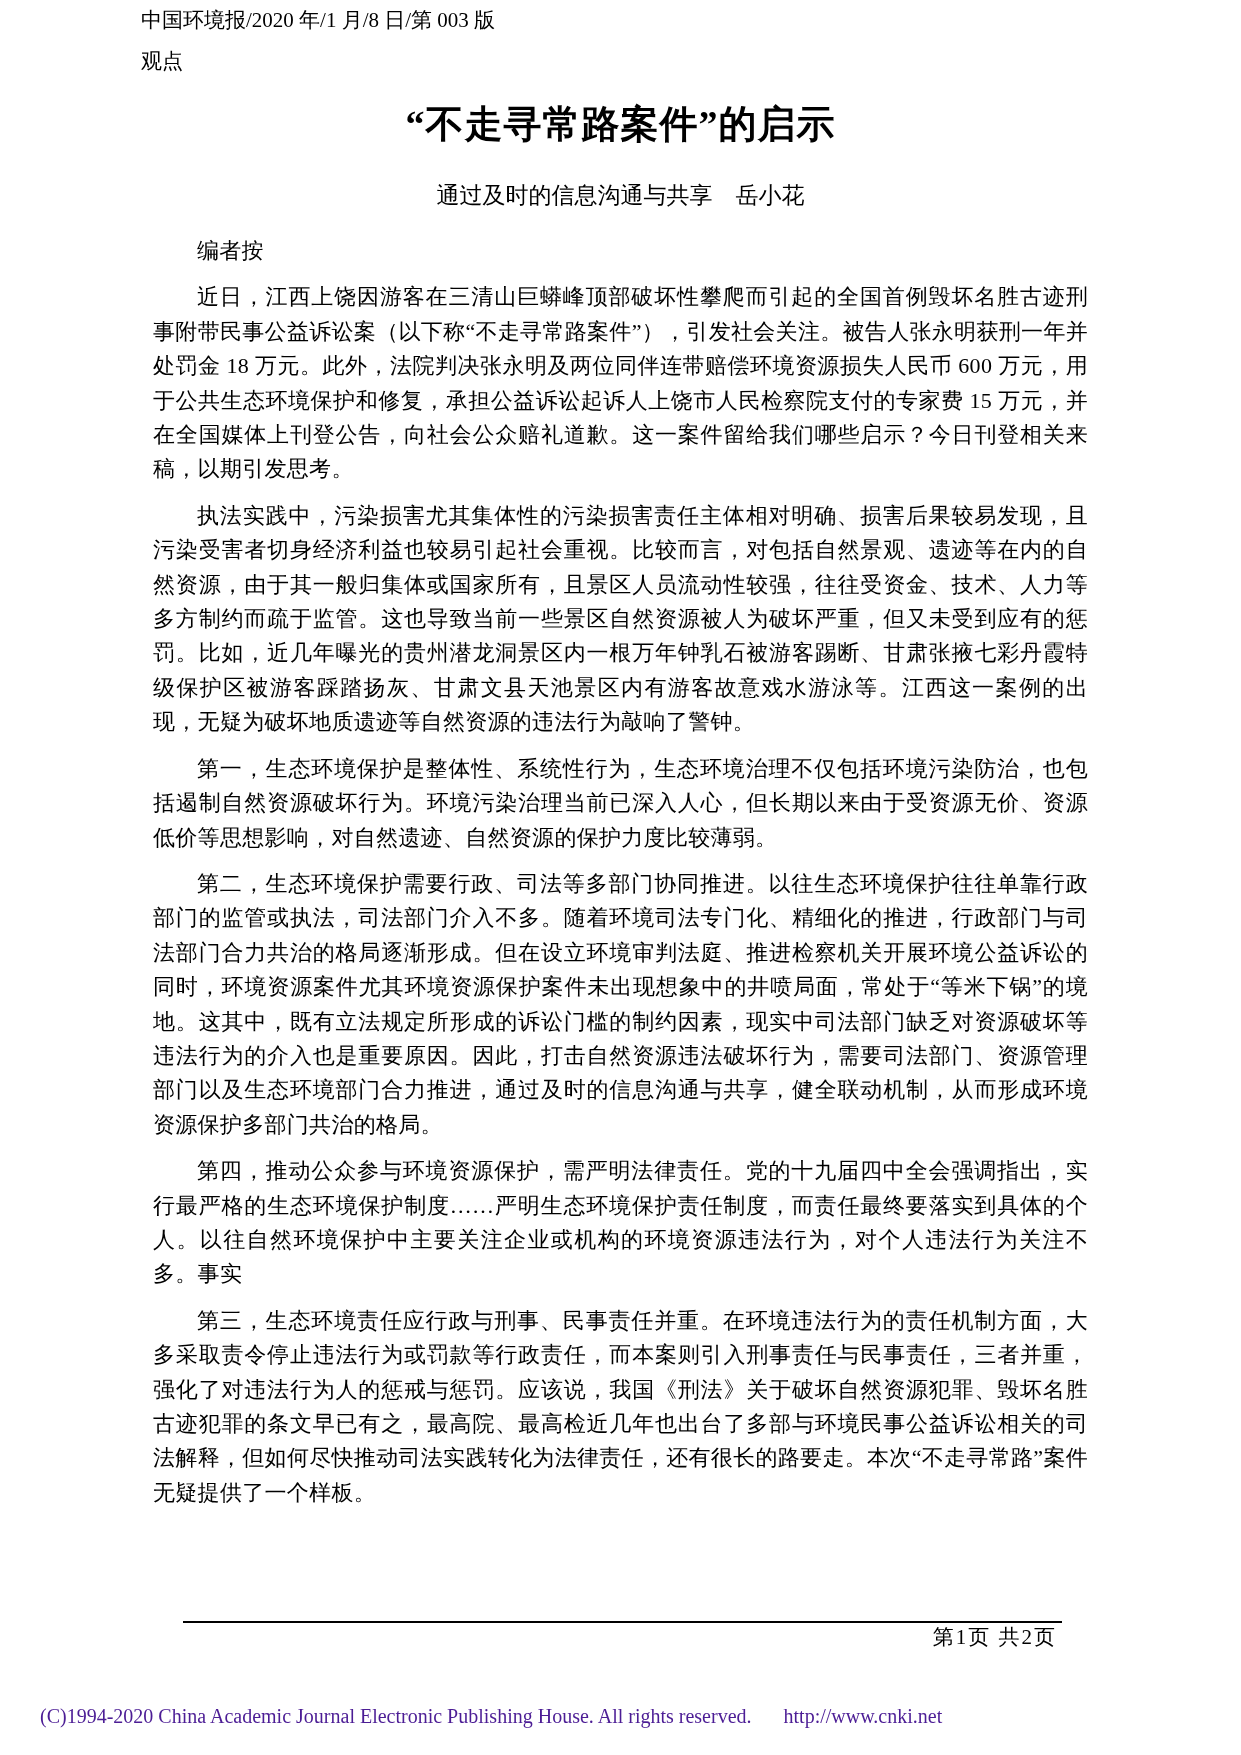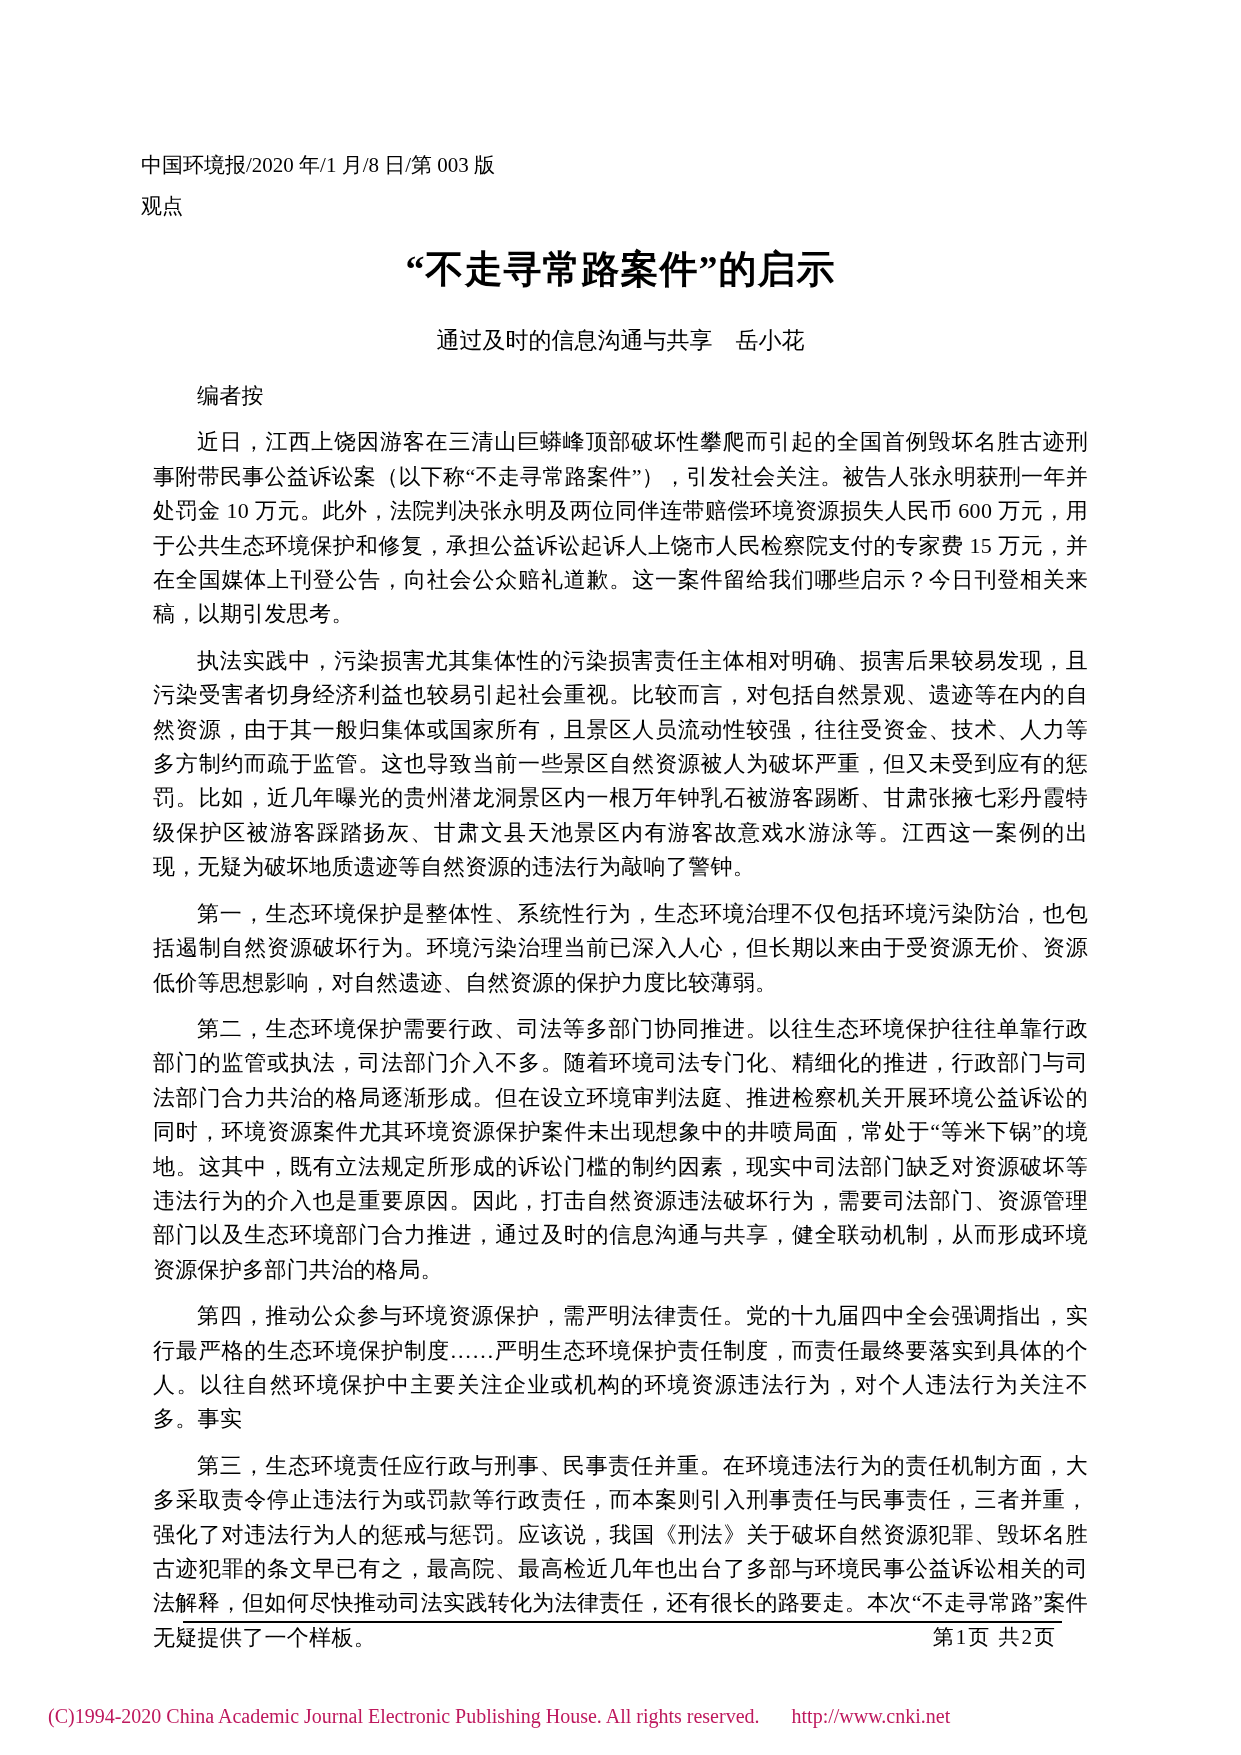--- a/index.html
+++ b/index.html
@@ -17,21 +17,20 @@
   }
   .page {
     position: absolute;
     inset: 0;
     background: #ffffff;
   }
   .content {
     padding: 0 141px;
   }
   .doc-header {
-    padding-top: 145px;
     font-size: 21px;
     line-height: 41px;
     text-align: left;
   }
   .article-title {
     margin: 18px 0 0 0;
     font-size: 38px;
     line-height: 48px;
     font-weight: bold;
     text-align: center;
@@ -76,23 +75,22 @@
     line-height: 24px;
     letter-spacing: 2px;
   }
   .watermark {
     position: absolute;
     top: 1703px;
     left: 40px;
     right: 40px;
     font-size: 20px;
     line-height: 26px;
-    color: #be185d;
+    color: #4c1d95;
     white-space: nowrap;
-    margin-left: 8px;
   }
   .watermark .wm-url {
     margin-left: 32px;
   }
 </style>
 </head>
 <body>
 
 <div class="page">
 
@@ -102,21 +100,21 @@
       <div>中国环境报/2020 年/1 月/8 日/第 003 版</div>
       <div>观点</div>
     </div>
 
     <h1 class="article-title">“不走寻常路案件”的启示</h1>
 
     <div class="article-author">通过及时的信息沟通与共享　岳小花</div>
 
     <div class="article-body">
       <p>编者按</p>
-      <p>近日，江西上饶因游客在三清山巨蟒峰顶部破坏性攀爬而引起的全国首例毁坏名胜古迹刑事附带民事公益诉讼案（以下称“不走寻常路案件”），引发社会关注。被告人张永明获刑一年并处罚金 10 万元。此外，法院判决张永明及两位同伴连带赔偿环境资源损失人民币 600 万元，用于公共生态环境保护和修复，承担公益诉讼起诉人上饶市人民检察院支付的专家费 15 万元，并在全国媒体上刊登公告，向社会公众赔礼道歉。这一案件留给我们哪些启示？今日刊登相关来稿，以期引发思考。</p>
+      <p>近日，江西上饶因游客在三清山巨蟒峰顶部破坏性攀爬而引起的全国首例毁坏名胜古迹刑事附带民事公益诉讼案（以下称“不走寻常路案件”），引发社会关注。被告人张永明获刑一年并处罚金 18 万元。此外，法院判决张永明及两位同伴连带赔偿环境资源损失人民币 600 万元，用于公共生态环境保护和修复，承担公益诉讼起诉人上饶市人民检察院支付的专家费 15 万元，并在全国媒体上刊登公告，向社会公众赔礼道歉。这一案件留给我们哪些启示？今日刊登相关来稿，以期引发思考。</p>
       <p>执法实践中，污染损害尤其集体性的污染损害责任主体相对明确、损害后果较易发现，且污染受害者切身经济利益也较易引起社会重视。比较而言，对包括自然景观、遗迹等在内的自然资源，由于其一般归集体或国家所有，且景区人员流动性较强，往往受资金、技术、人力等多方制约而疏于监管。这也导致当前一些景区自然资源被人为破坏严重，但又未受到应有的惩罚。比如，近几年曝光的贵州潜龙洞景区内一根万年钟乳石被游客踢断、甘肃张掖七彩丹霞特级保护区被游客踩踏扬灰、甘肃文县天池景区内有游客故意戏水游泳等。江西这一案例的出现，无疑为破坏地质遗迹等自然资源的违法行为敲响了警钟。</p>
       <p>第一，生态环境保护是整体性、系统性行为，生态环境治理不仅包括环境污染防治，也包括遏制自然资源破坏行为。环境污染治理当前已深入人心，但长期以来由于受资源无价、资源低价等思想影响，对自然遗迹、自然资源的保护力度比较薄弱。</p>
       <p>第二，生态环境保护需要行政、司法等多部门协同推进。以往生态环境保护往往单靠行政部门的监管或执法，司法部门介入不多。随着环境司法专门化、精细化的推进，行政部门与司法部门合力共治的格局逐渐形成。但在设立环境审判法庭、推进检察机关开展环境公益诉讼的同时，环境资源案件尤其环境资源保护案件未出现想象中的井喷局面，常处于“等米下锅”的境地。这其中，既有立法规定所形成的诉讼门槛的制约因素，现实中司法部门缺乏对资源破坏等违法行为的介入也是重要原因。因此，打击自然资源违法破坏行为，需要司法部门、资源管理部门以及生态环境部门合力推进，通过及时的信息沟通与共享，健全联动机制，从而形成环境资源保护多部门共治的格局。</p>
       <p>第四，推动公众参与环境资源保护，需严明法律责任。党的十九届四中全会强调指出，实行最严格的生态环境保护制度……严明生态环境保护责任制度，而责任最终要落实到具体的个人。以往自然环境保护中主要关注企业或机构的环境资源违法行为，对个人违法行为关注不多。事实</p>
       <p>第三，生态环境责任应行政与刑事、民事责任并重。在环境违法行为的责任机制方面，大多采取责令停止违法行为或罚款等行政责任，而本案则引入刑事责任与民事责任，三者并重，强化了对违法行为人的惩戒与惩罚。应该说，我国《刑法》关于破坏自然资源犯罪、毁坏名胜古迹犯罪的条文早已有之，最高院、最高检近几年也出台了多部与环境民事公益诉讼相关的司法解释，但如何尽快推动司法实践转化为法律责任，还有很长的路要走。本次“不走寻常路”案件无疑提供了一个样板。</p>
     </div>
 
   </div>
 
   <hr class="footer-rule">

